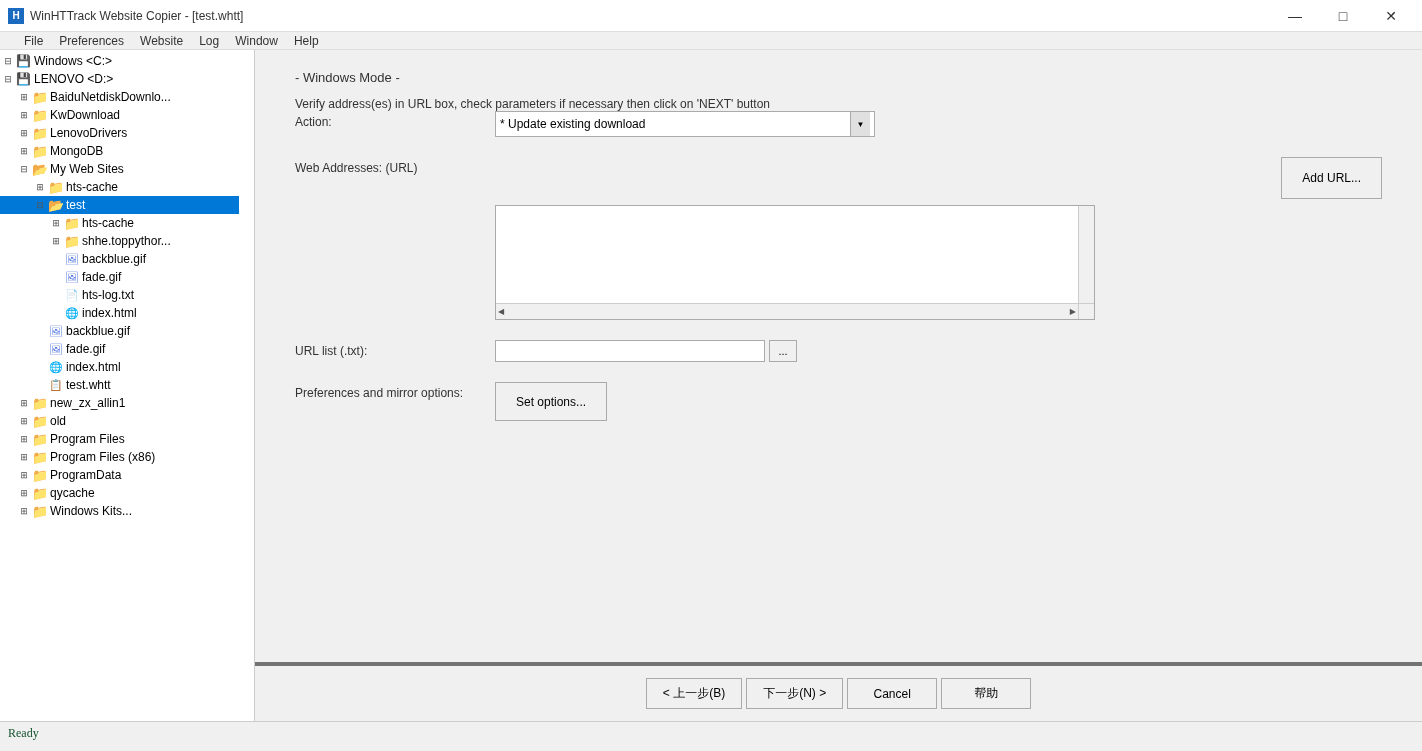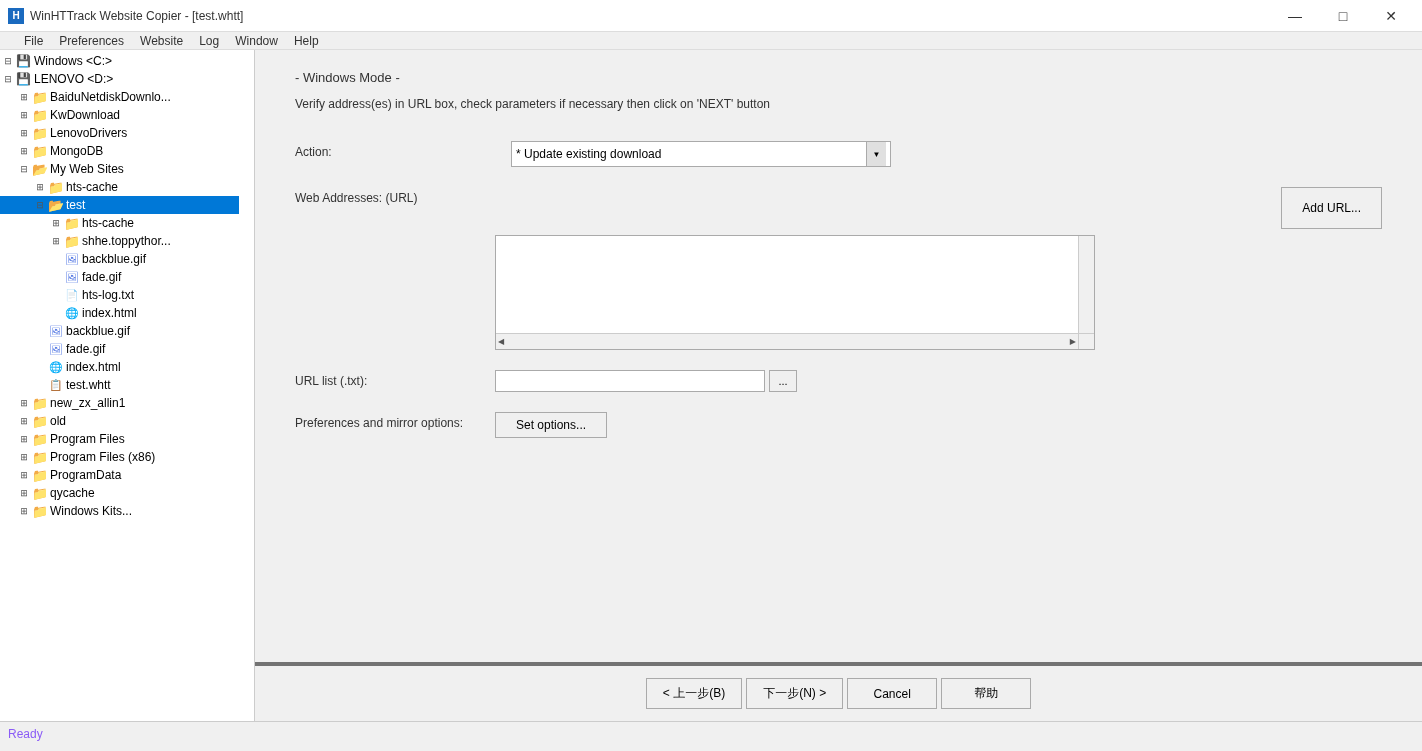--- a/index.html
+++ b/index.html
@@ -133,21 +133,20 @@
       flex: 1;
     }
     .update-mode-title {
       font-size: 13px;
       color: #333;
       margin-bottom: 12px;
     }
     .update-mode-desc {
       font-size: 12px;
       color: #333;
-      margin-bottom: 30px;
     }
 
     
     .form-row {
       display: flex;
       align-items: flex-start;
       margin-bottom: 20px;
     }
     .form-label {
       width: 200px;
@@ -164,21 +163,20 @@
     .action-select {
       display: flex;
       align-items: center;
       width: 380px;
       height: 26px;
       border: 1px solid #aaa;
       background: white;
       padding: 0 4px;
       font-size: 12px;
       cursor: pointer;
-      margin-left: 16px;
     }
     .action-select-text {
       flex: 1;
     }
     .action-select-arrow {
       width: 20px;
       height: 100%;
       background: #e0e0e0;
       display: flex;
       align-items: center;
@@ -276,21 +274,21 @@
       font-size: 11px;
     }
 
     
     .set-options-btn {
       background: #f0f0f0;
       border: 1px solid #aaa;
       padding: 4px 20px;
       font-size: 12px;
       cursor: pointer;
-      height: 26px;
+      height: 39px;
       display: flex;
       align-items: center;
     }
 
     
     .bottom-bar {
       border-top: 4px solid #737373;
       padding: 12px 0;
       display: flex;
       justify-content: center;
@@ -312,21 +310,22 @@
 
     
     .status-bar {
       height: 24px;
       background: #f0f0f0;
       border-top: 1px solid #ccc;
       display: flex;
       align-items: center;
       padding: 0 8px;
       font-size: 12px;
-      color: #8b5cf6;
+      color: #14532d;
+      font-family: Liberation Serif, serif;
     }
 
     
     .web-addr-right {
       display: flex;
       flex-direction: column;
       gap: 6px;
     }
     .web-addr-top {
       display: flex;

